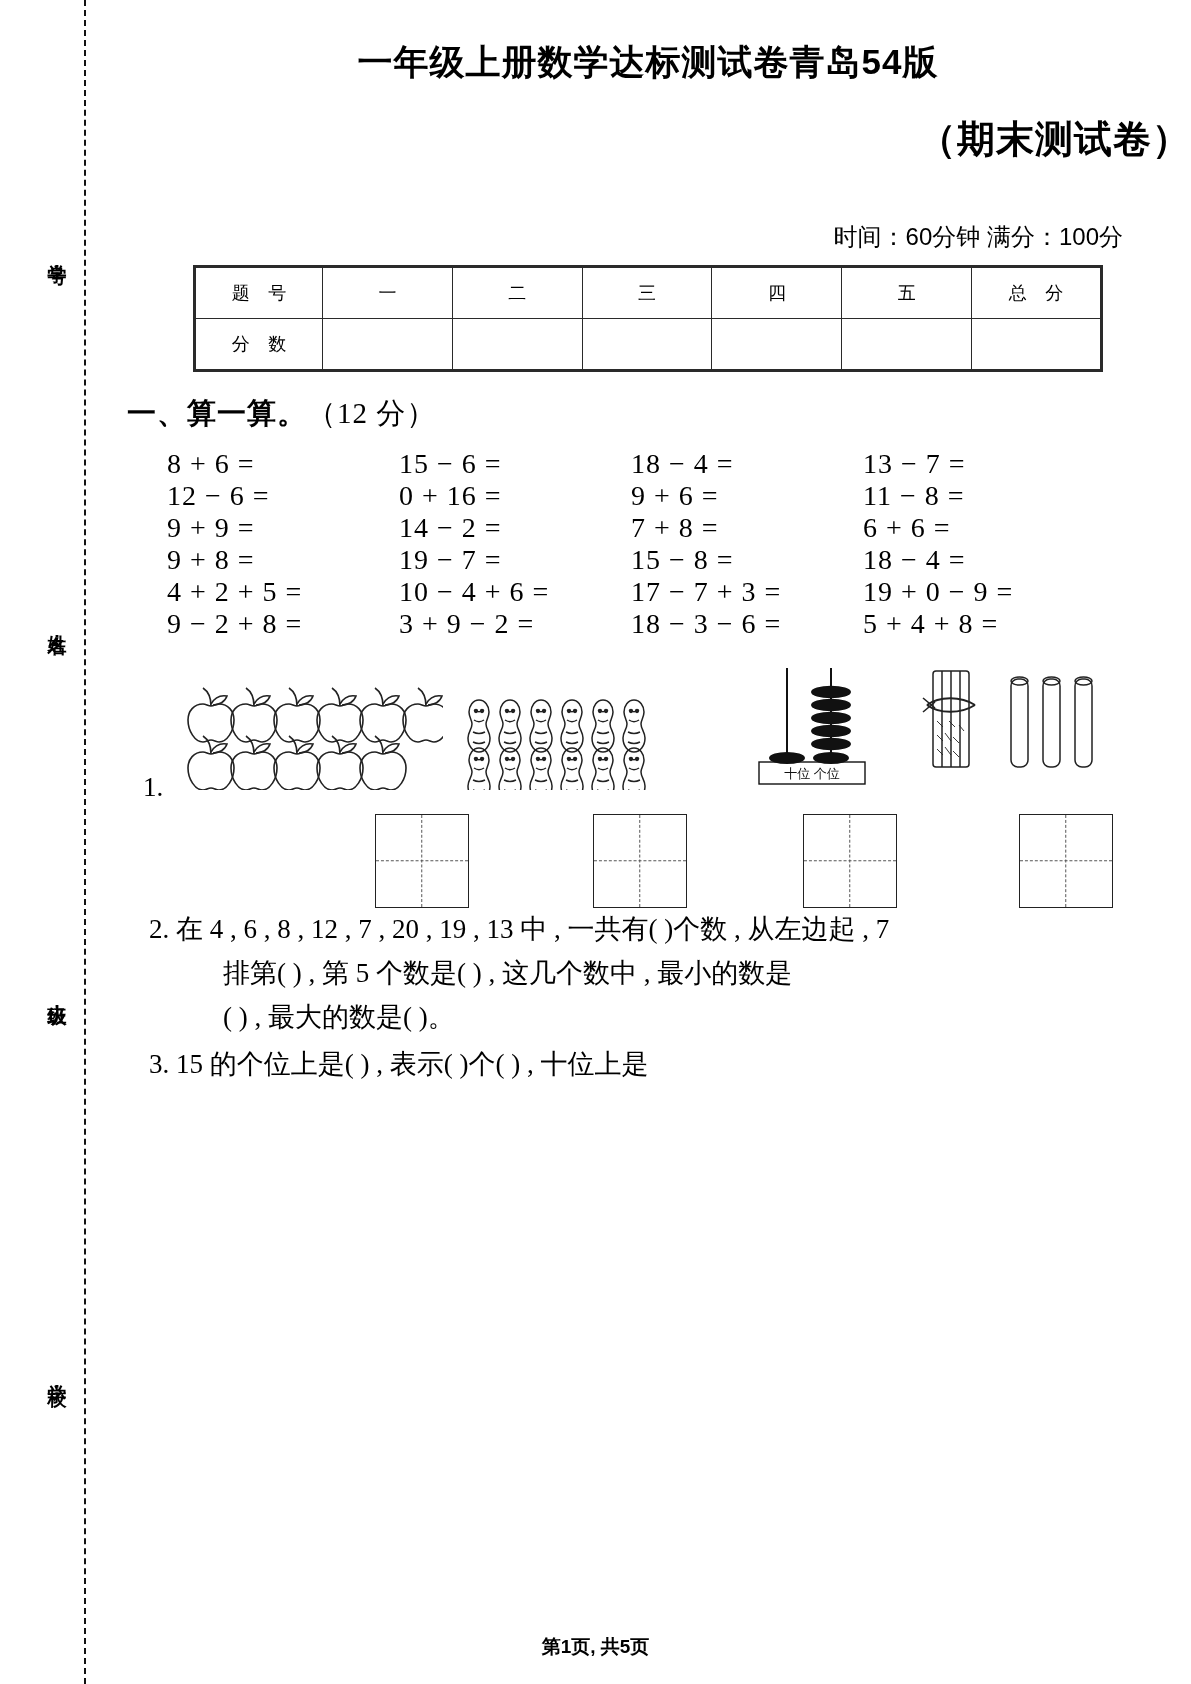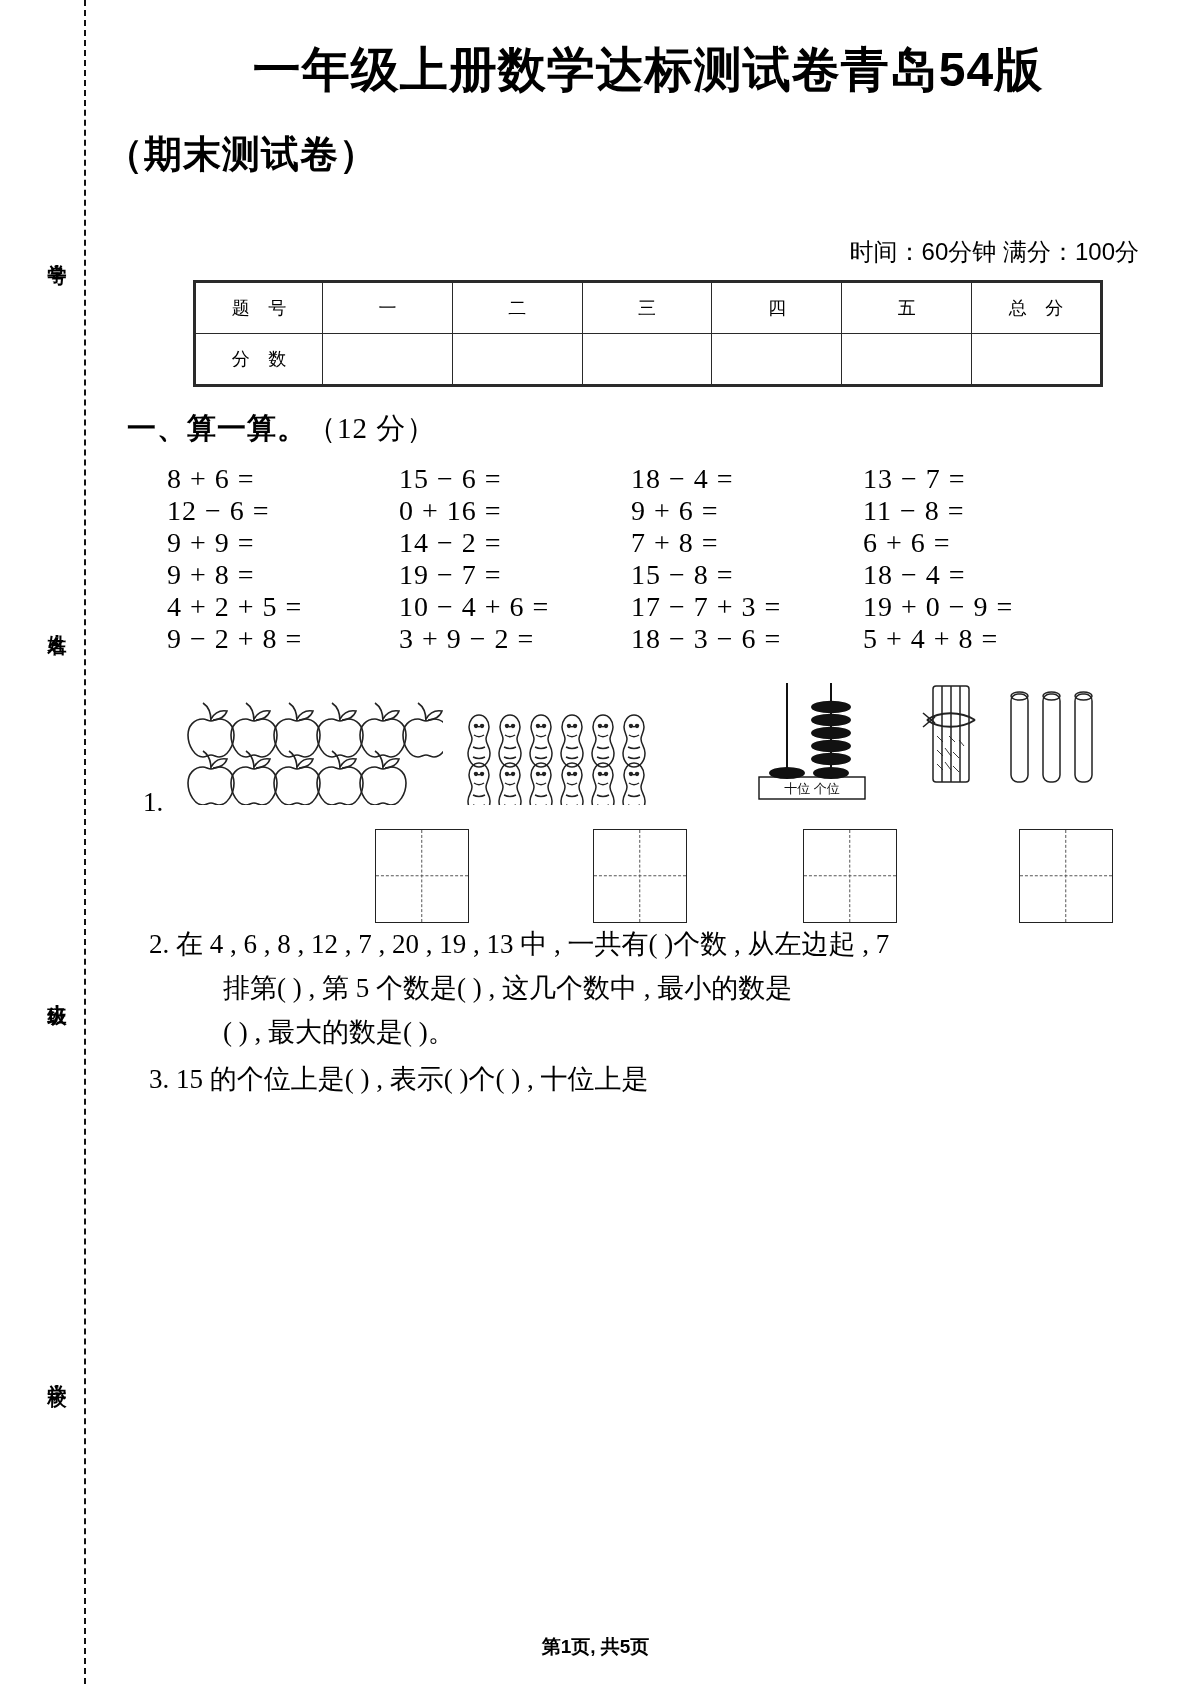--- a/index.html
+++ b/index.html
@@ -42,36 +42,36 @@
     left:105px; top:0;
     width: 1086px; height:1684px;
     padding: 0;
   }
 
   h1.title {
     margin: 42px 0 0 0;
     text-align:center;
     font-family: "Liberation Sans", sans-serif;
     font-weight: 700;
-    font-size: 48px;
+    font-size: 35px;
     letter-spacing: 1px;
     line-height: 1.15;
   }
   h2.subtitle {
     margin: 32px 0 0 0;
-    text-align:left;
+    text-align:right;
     font-family: "Liberation Sans", sans-serif;
     font-weight: 700;
     font-size: 38px;
     letter-spacing: 1px;
   }
 
   .meta-line {
     margin-top: 56px;
-    padding-right: 52px;
+    padding-right: 68px;
     text-align: right;
     font-size: 24px;
     font-family: "Liberation Sans", sans-serif;
   }
 
   
   table.score {
     margin: 12px auto 0 auto;
     width: 910px;
     border-collapse: collapse;

